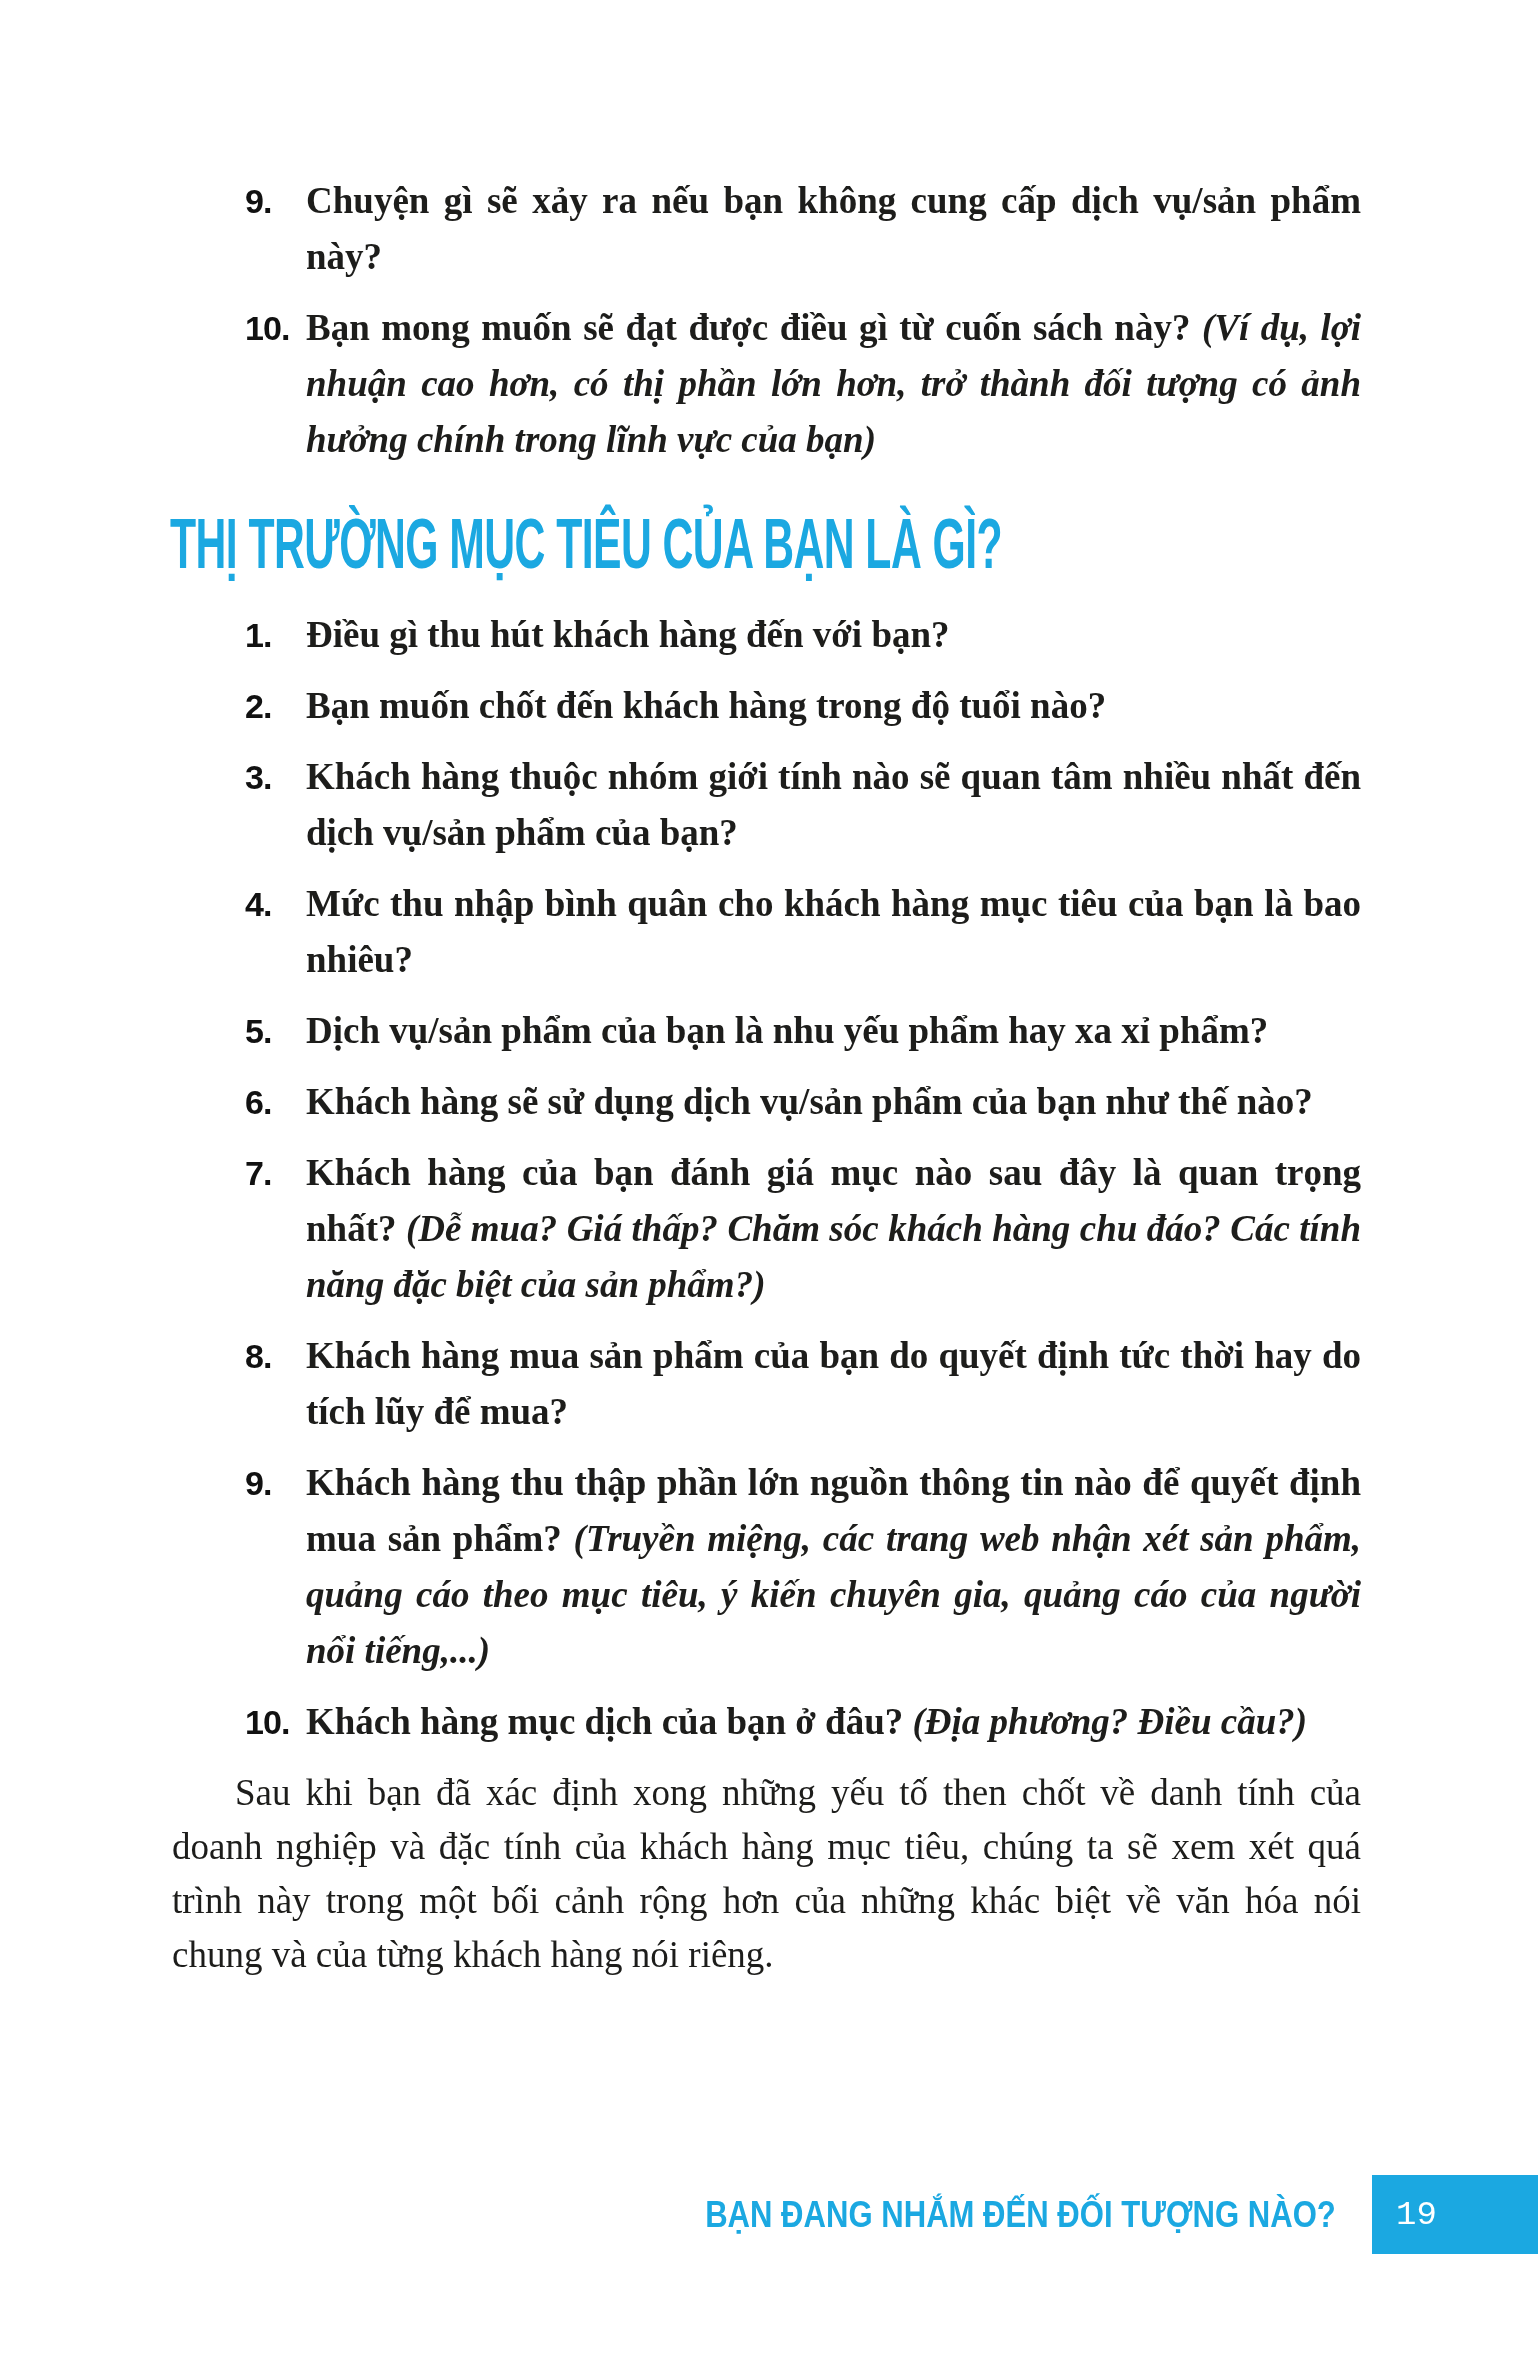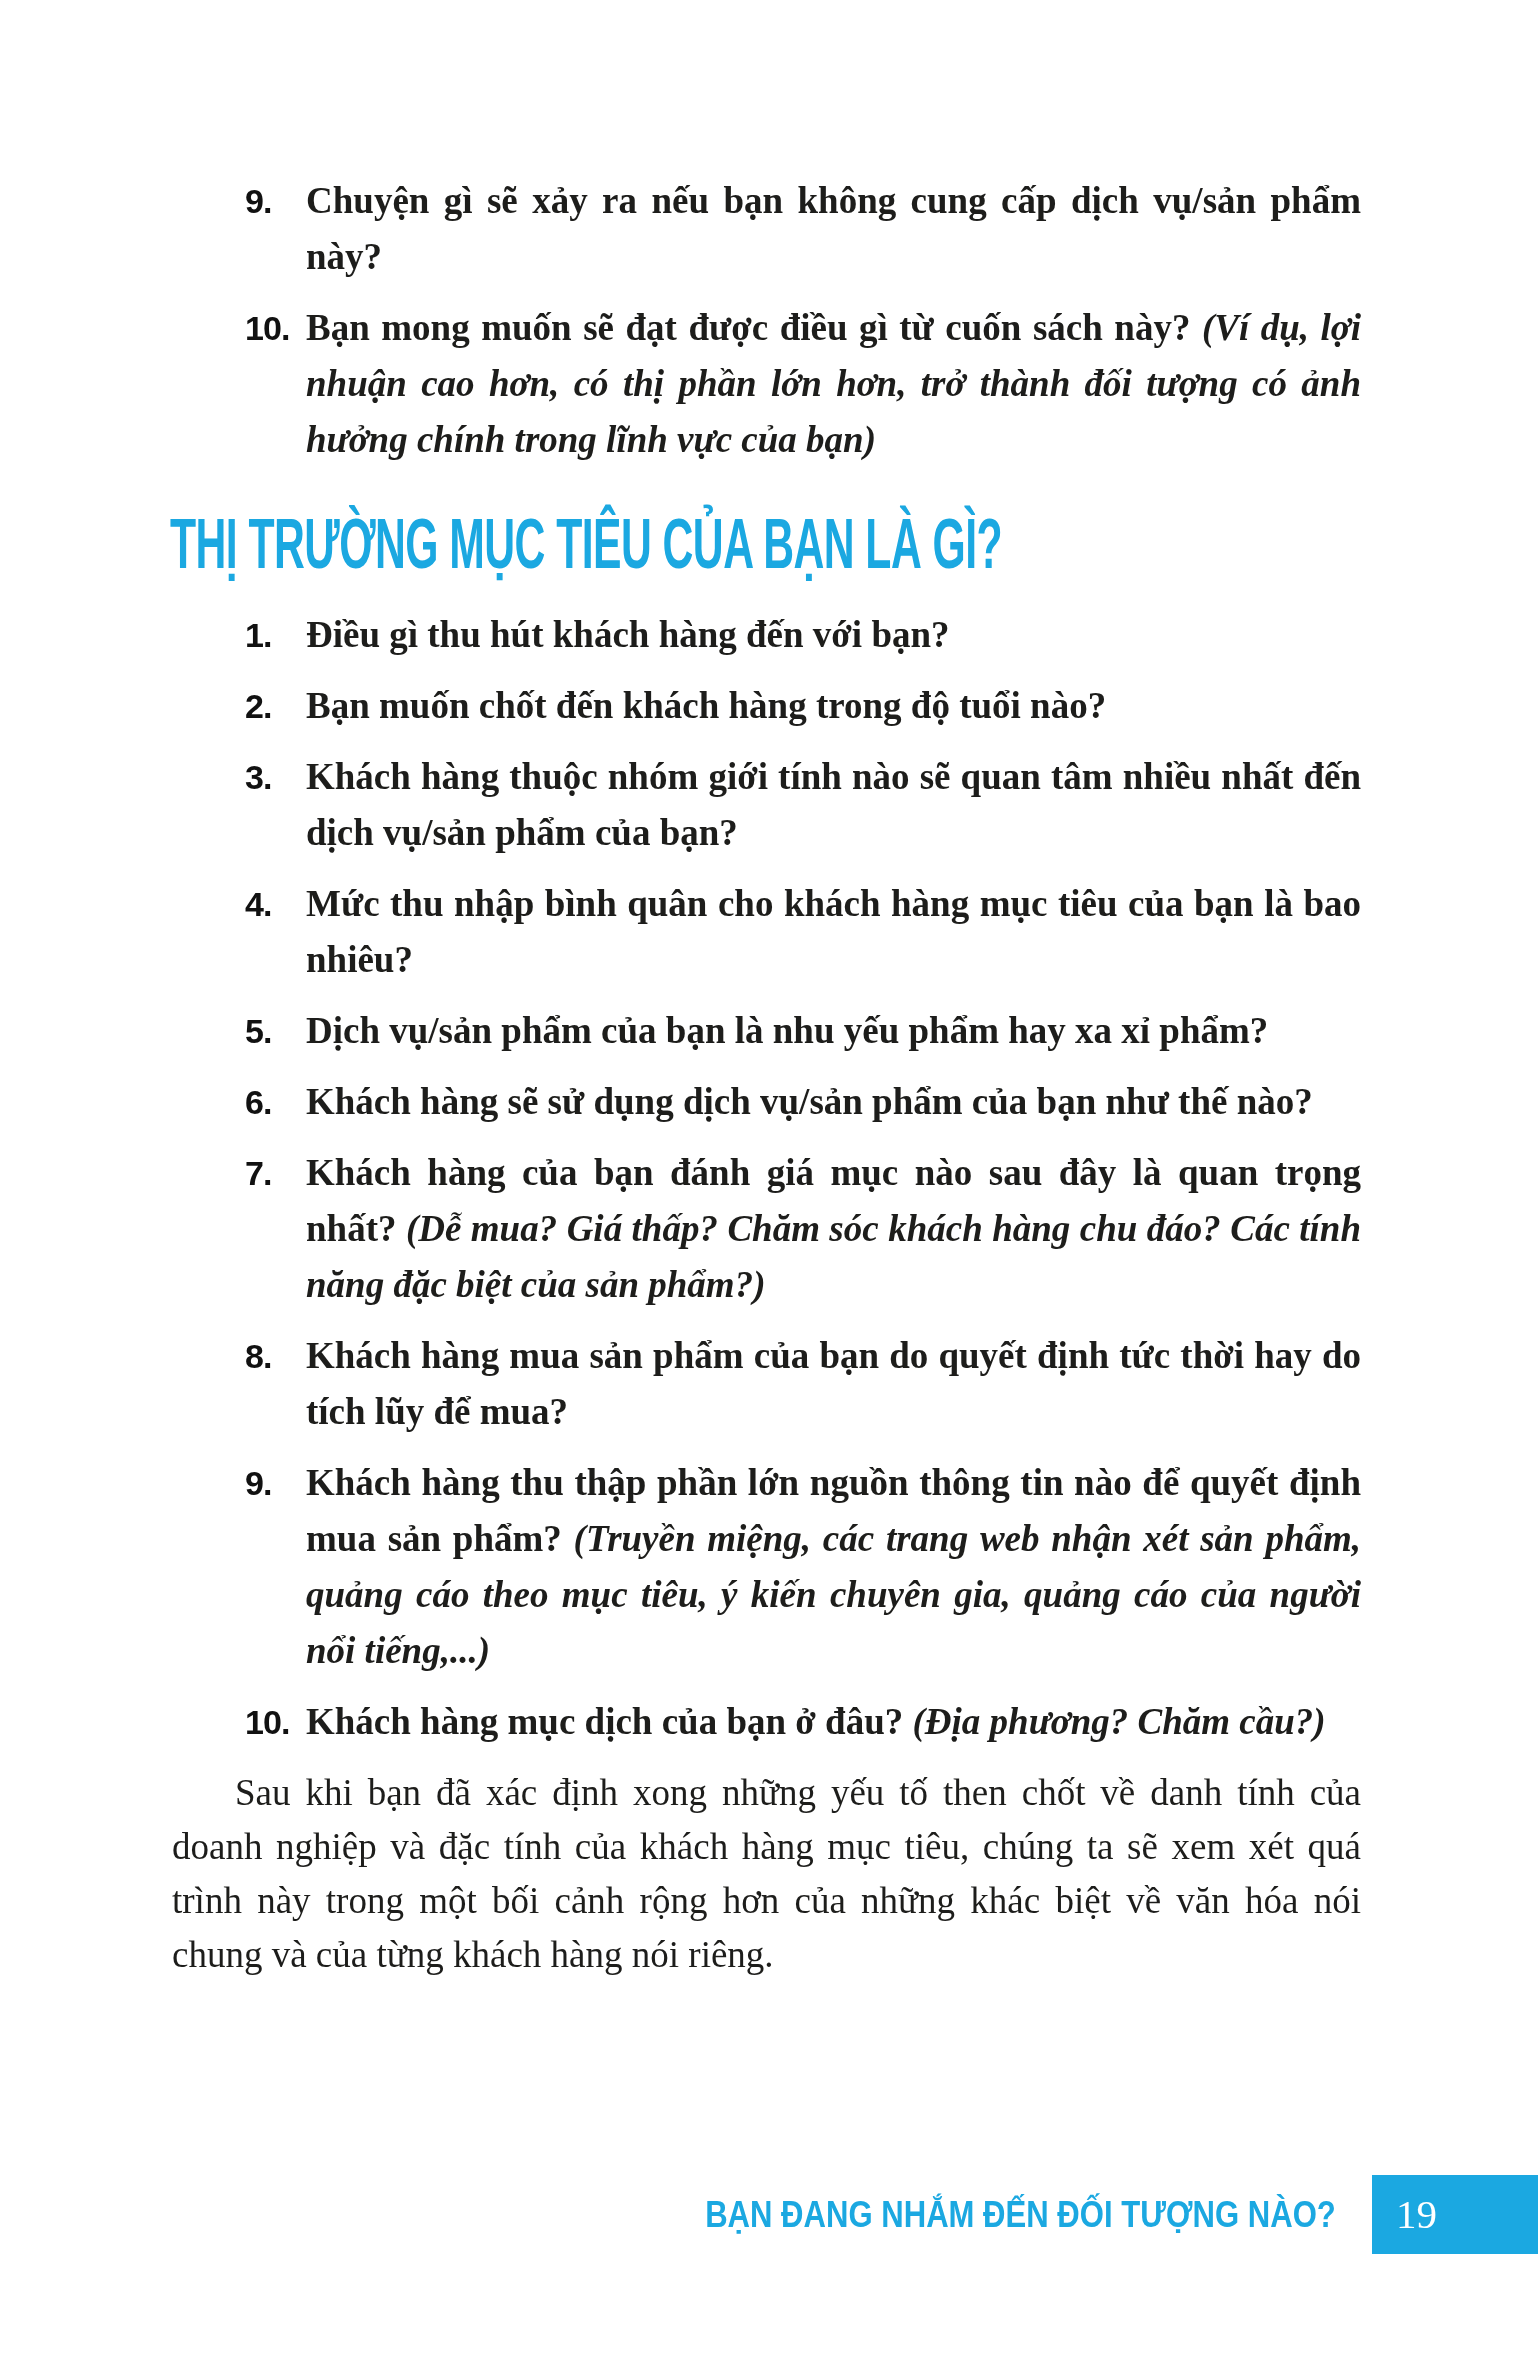--- a/index.html
+++ b/index.html
@@ -54,22 +54,22 @@
     font-family:"Liberation Sans","DejaVu Sans",sans-serif;
     font-weight:bold; font-size:37px; color:var(--accent);
     white-space:nowrap; margin-right:36px;
     transform:scaleX(0.84); transform-origin:100% 50%;
   }
   .page-number-box {
     width:166px; height:79px; background:var(--accent);
     display:flex; align-items:center; padding-left:24px;
   }
   .page-number-box .pn {
-    font-family:Liberation Serif, serif;
-    font-size:41px; color:#ffffff; line-height:1;
+    font-family:Liberation Mono, monospace;
+    font-size:34px; color:#ffffff; line-height:1;
   }
 </style>
 </head>
 <body>
 
 <div class="content">
 
   <ol class="qlist top-list">
       <li>
         <span class="num">9.</span>
@@ -117,21 +117,21 @@
       <li>
         <span class="num">8.</span>
         <span class="txt"><span>Khách hàng mua sản phẩm của bạn do quyết định tức thời hay do tích lũy để mua?</span></span>
       </li>
       <li>
         <span class="num">9.</span>
         <span class="txt"><span>Khách hàng thu thập phần lớn nguồn thông tin nào để quyết định mua sản phẩm? </span><span class="it">(Truyền miệng, các trang web nhận xét sản phẩm, quảng cáo theo mục tiêu, ý kiến chuyên gia, quảng cáo của người nổi tiếng,...)</span></span>
       </li>
       <li>
         <span class="num">10.</span>
-        <span class="txt"><span>Khách hàng mục dịch của bạn ở đâu? </span><span class="it">(Địa phương? Chăm cầu?)</span></span>
+        <span class="txt"><span>Khách hàng mục dịch của bạn ở đâu? </span><span class="it">(Địa phương? Điều cầu?)</span></span>
       </li>
     </ol>
 
   <p class="closing">Sau khi bạn đã xác định xong những yếu tố then chốt về danh tính của doanh nghiệp và đặc tính của khách hàng mục tiêu, chúng ta sẽ xem xét quá trình này trong một bối cảnh rộng hơn của những khác biệt về văn hóa nói chung và của từng khách hàng nói riêng.</p>
 
   <div class="footer">
     <span class="running-title">BẠN ĐANG NHẮM ĐẾN ĐỐI TƯỢNG NÀO?</span>
     <div class="page-number-box">
       <span class="pn">19</span>
     </div>

